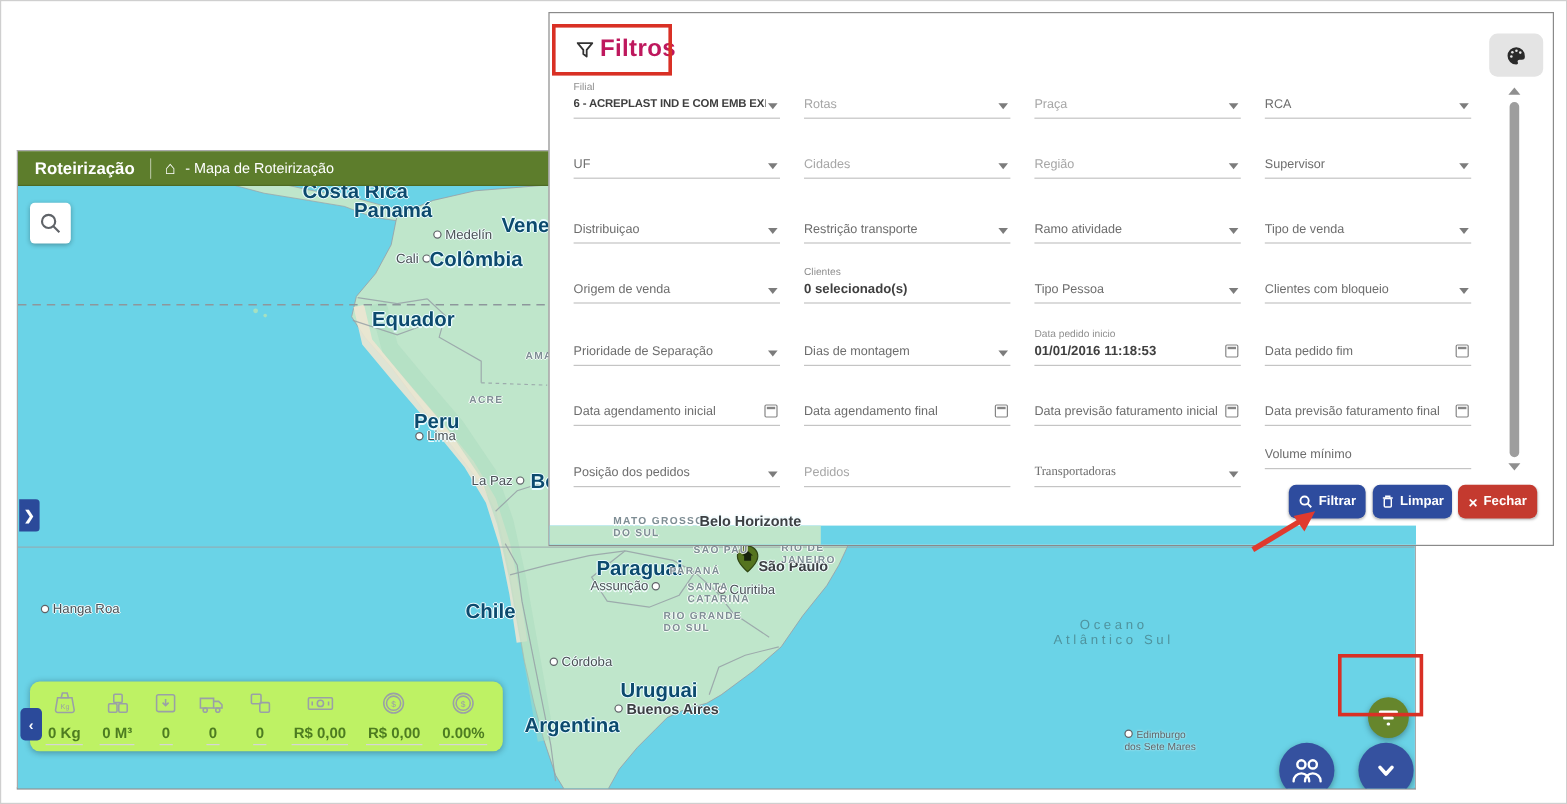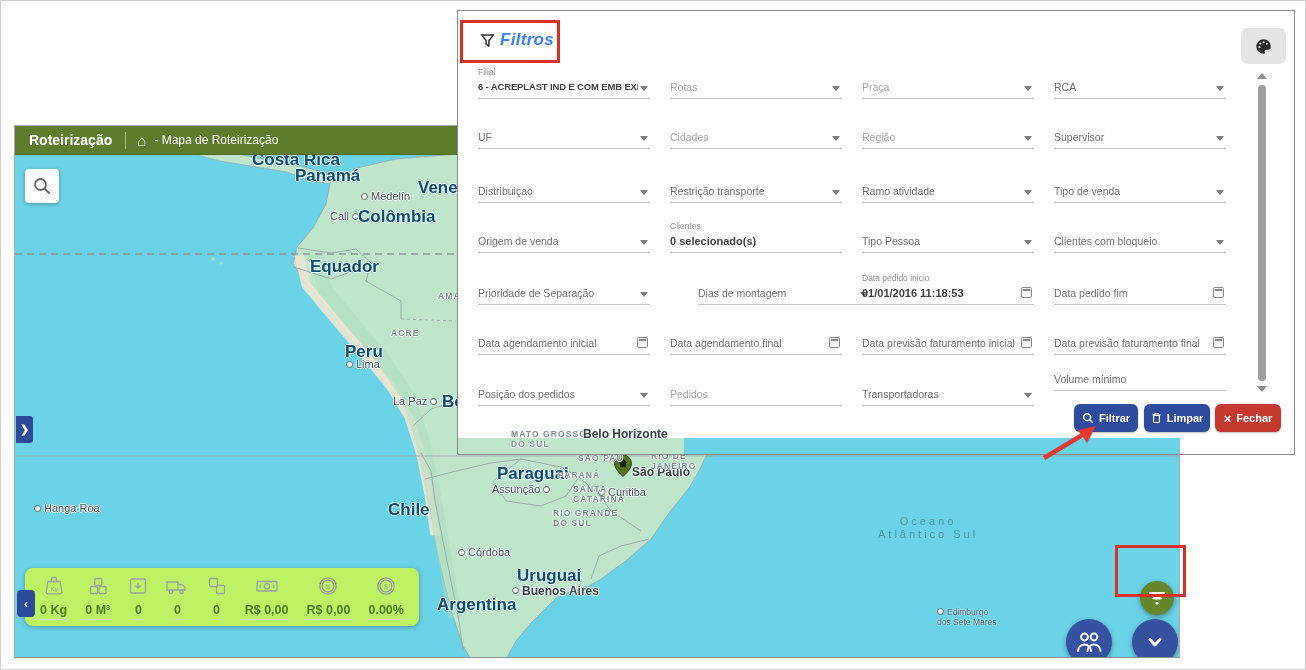--- a/index.html
+++ b/index.html
@@ -44,21 +44,21 @@
   .statval{font-size:12.5px;font-weight:bold;color:#4d7c21;border-bottom:1px solid #d5d5d5;
     padding:1px 2px 2px;white-space:nowrap;}
   #statstab{position:absolute;left:2px;top:435px;width:18px;height:27px;background:#2b4a9a;
     border-radius:4px;color:#fff;font-size:12px;font-weight:bold;display:flex;align-items:center;justify-content:center;}
   .fab{position:absolute;border-radius:50%;box-shadow:0 2px 5px rgba(0,0,0,.35);
     display:flex;align-items:center;justify-content:center;}
   
   #panel{position:absolute;left:457px;top:10px;width:838px;height:445px;background:#fff;
     border:1px solid #8a8a8a;box-sizing:border-box;z-index:5;}
   #ptitle{position:absolute;left:22px;top:19px;display:flex;align-items:center;gap:5px;}
-  #ptitle .txt{font-size:17px;font-weight:bold;color:#3b82f6;letter-spacing:.3px;font-style:italic;}
+  #ptitle .txt{font-size:20px;font-weight:bold;color:#be185d;letter-spacing:.3px;}
   #palette{position:absolute;left:783px;top:17px;width:45px;height:36px;background:#e4e4e4;
     border-radius:7px;display:flex;align-items:center;justify-content:center;}
   #sbar-up{position:absolute;left:799px;top:62px;width:0;height:0;
     border-left:5px solid transparent;border-right:5px solid transparent;border-bottom:6px solid #8f8f8f;}
   #sbar-th{position:absolute;left:800px;top:74px;width:8px;height:296px;background:#9e9e9e;border-radius:4px;}
   #sbar-dn{position:absolute;left:799px;top:375px;width:0;height:0;
     border-left:5px solid transparent;border-right:5px solid transparent;border-top:6px solid #8f8f8f;}
   .field{position:absolute;width:172px;height:30px;}
   .flabel{position:absolute;left:0;top:-2px;font-size:8.5px;color:#8f8f8f;white-space:nowrap;}
   .fvalue{position:absolute;left:0;top:12px;right:12px;font-size:10.5px;color:#6d6d6d;
@@ -390,21 +390,21 @@
       <div class="field" style="left: 596px; top: 212px;">
         <span class="fvalue ph">Clientes com bloqueio</span>
         <span class="caret"></span>
         <span class="uline"></span>
       </div>
       <div class="field" style="left: 20px; top: 264px;">
         <span class="fvalue ph">Prioridade de Separação</span>
         <span class="caret"></span>
         <span class="uline"></span>
       </div>
-      <div class="field" style="left: 212px; top: 264px; margin-left: 28px;">
+      <div class="field" style="left: 212px; top: 264px;">
         <span class="fvalue ph">Dias de montagem</span>
         <span class="caret"></span>
         <span class="uline"></span>
       </div>
       <div class="field" style="left: 404px; top: 264px;">
         <span class="flabel">Data pedido inicio</span>
         <span class="fvalue filled">01/01/2016 11:18:53</span>
         <span class="cal"></span>
         <span class="uline"></span>
       </div>
@@ -435,21 +435,21 @@
       </div>
       <div class="field" style="left: 20px; top: 365px;">
         <span class="fvalue ph">Posição dos pedidos</span>
         <span class="caret"></span>
         <span class="uline"></span>
       </div>
       <div class="field" style="left: 212px; top: 365px;">
         <span class="fvalue ph muted">Pedidos</span>
         <span class="uline"></span>
       </div>
-      <div class="field" style="left: 404px; top: 365px;">
+      <div class="field" style="left: 404px; top: 365px; font-family: Liberation Serif, serif;">
         <span class="fvalue ph">Transportadoras</span>
         <span class="caret"></span>
         <span class="uline"></span>
       </div>
       <div class="field" style="left: 596px; top: 350px;">
         <span class="fvalue ph">Volume mínimo</span>
         <span class="uline"></span>
       </div>
     </div>
 

